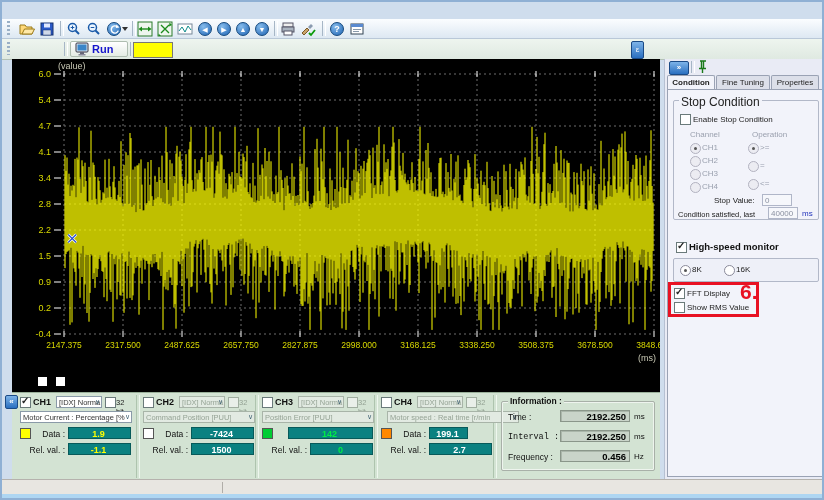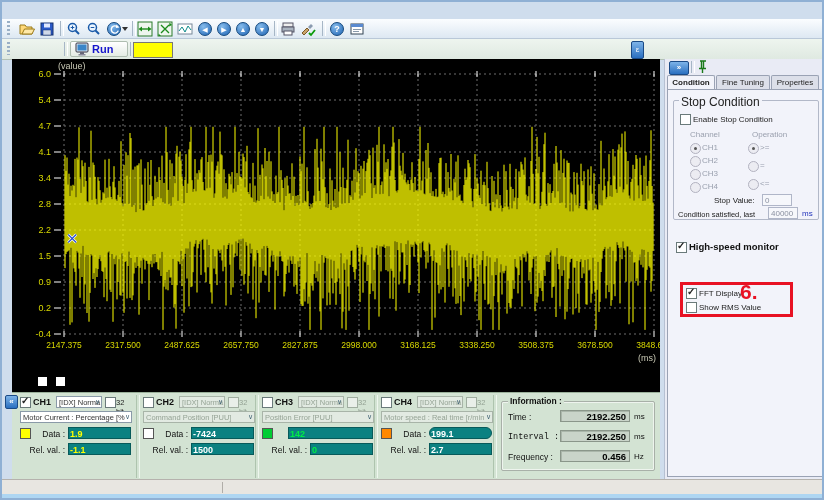--- a/index.html
+++ b/index.html
@@ -38,21 +38,21 @@
   .cb.checked::after{content:"✓";position:absolute;left:0px;top:-3px;font-size:10px;font-weight:bold;color:#222;}
   .off-cb{background:#e9efe9;border-color:#a0aea0;}
   .ch-id{position:absolute;font-size:9px;font-weight:bold;color:#111;}
   .dd{position:absolute;height:12px;background:#fff;border:1px solid #8a9aa8;font-size:7.5px;color:#333;white-space:nowrap;overflow:hidden;padding:1px 9px 0 2px;box-sizing:border-box;}
   .dd::after{content:"∨";position:absolute;right:1px;top:1px;font-size:7px;color:#467;}
   .dd.disabled{background:#e2eae2;color:#96a496;border-color:#a8b4a8;}
   .bit-lbl{position:absolute;font-size:7.5px;color:#222;}
   .off-txt{color:#94a294 !important;}
   .swatch{position:absolute;width:9px;height:9px;border:1px solid #555;background:#fff;}
   .lbl{position:absolute;font-size:8.5px;color:#111;text-align:right;white-space:nowrap;}
-  .val{position:absolute;height:12px;background:#0b8181;border:1px solid #075a5a;font-size:9px;font-weight:bold;text-align:left;padding:1px 3px 0 1px;box-sizing:border-box;white-space:nowrap;}
+  .val{position:absolute;height:12px;background:#0b8181;border:1px solid #075a5a;font-size:9px;font-weight:bold;text-align:center;padding:1px 3px 0 1px;box-sizing:border-box;white-space:nowrap;}
   
   #info-panel{position:absolute;left:487px;top:2px;width:158px;height:80px;}
   .fset{position:absolute;border:1px solid #a8b0a8;border-radius:2px;box-shadow:inset 0 0 0 1px #eef4ee;}
   .legend{position:absolute;top:-6px;left:6px;background:#d3e3d3;font-size:8.5px;font-weight:bold;padding:0 2px;color:#111;}
   .info-row-lbl{position:absolute;font-size:8.5px;color:#111;}
   .info-val{position:absolute;height:12px;background:#c9d4c9;border:1px solid #8a968a;box-shadow:inset 1px 1px 0 #aab6aa;font-size:9.5px;font-weight:bold;color:#000;text-align:right;padding:0 3px;box-sizing:border-box;}
   .unit{position:absolute;font-size:8px;color:#111;}
   
   #right-panel{position:absolute;left:662px;top:57px;width:158px;height:420px;background:#e9ebf5;border-left:1px solid #b6c0d2;}
   .rp-btn{position:absolute;width:18px;height:12px;background:linear-gradient(#7db3e8,#2a6fc0);border:1px solid #1a4a86;border-radius:2px;color:#fff;font-size:8px;font-weight:bold;text-align:center;line-height:11px;}
@@ -61,21 +61,21 @@
   #tab-page{position:absolute;left:2px;top:30px;width:154px;height:386px;background:#f2f3fa;border:1px solid #9aa2b4;}
   .rp-fset{position:absolute;border:1px solid #b2b8c8;border-radius:2px;}
   .rp-legend{position:absolute;top:-6px;left:5px;background:#f2f3fa;font-size:12px;padding:0 2px;color:#222;}
   .radio{position:absolute;width:9px;height:9px;border-radius:50%;background:#fff;border:1px solid #8a8a9a;}
   .radio.dis{background:#ececf2;border-color:#b2b2c0;}
   .radio.sel::after{content:"";position:absolute;left:2.5px;top:2.5px;width:3px;height:3px;border-radius:50%;background:#555;}
   .rp-lbl{position:absolute;font-size:8px;color:#222;white-space:nowrap;}
   .gray{color:#9aa0ae;}
   .mini-input{position:absolute;height:12px;background:#f6f7fb;border:1px solid #b0b6c8;font-size:8px;color:#8a90a0;padding:1px 2px;box-sizing:border-box;}
   #hsm-label{font-size:9.5px;font-weight:bold;color:#111;}
-  #red-box{position:absolute;left:0px;top:192px;width:113px;height:35px;border:3px solid #e81123;box-sizing:border-box;margin-left:12px;}
+  #red-box{position:absolute;left:0px;top:192px;width:91px;height:35px;border:3px solid #e81123;box-sizing:border-box;}
   #annotation{position:absolute;left:72px;top:190px;font-size:21px;font-weight:bold;color:#e81123;}
   
   #statusbar{position:absolute;left:0;right:0;top:477px;height:15px;background:#e8e6e1;border-top:1px solid #b5b2ad;}
   #firmware{position:absolute;left:8px;top:2px;font-size:9.5px;color:#222;margin-top:44px;}
   #status-sep{position:absolute;left:220px;top:2px;bottom:2px;width:1px;background:#b0ada8;}
   #bottom-strip{position:absolute;left:0;right:0;top:492px;height:6px;background:#aed6f2;}
   svg{display:block;}
 </style>
 </head>
 <body>
@@ -346,24 +346,24 @@
       <span class="lbl" style="left:2px;top:50px;width:45px;">Rel. val. :</span>
       <span class="val" style="left: 50px; top: 48px; width: 63px; color: rgb(0, 238, 68);">0</span>
     </div>
 
     <div class="ch-panel" style="left:367px;">
       <span class="cb ch-enable" style="left:2px;top:2px;"></span>
       <span class="ch-id" style="left:15px;top:2px;">CH4</span>
       <span class="dd disabled" style="left:38px;top:1px;width:46px;"><span>[IDX] Norma</span></span>
       <span class="cb bit-cb off-cb" style="left:87px;top:2px;"></span>
       <span class="bit-lbl off-txt" style="left:98px;top:3px;">32 bit</span>
-      <div class="dd sig disabled" style="left:2px;top:16px;width:112px;"><span>Motor speed : Real time [r/min</span></div>
+      <div class="dd sig disabled" style="left:8px;top:16px;width:132px;"><span>Motor speed : Real time [r/min</span></div>
       <span class="swatch" style="left: 2px; top: 33px; background: rgb(255, 136, 0);"></span>
       <span class="lbl" style="left:14px;top:34px;width:33px;">Data :</span>
-      <span class="val" style="left: 50px; top: 32px; width: 63px; color: rgb(255, 255, 255); border-radius: 6px;">199.1</span>
+      <span class="val" style="left: 50px; top: 32px; width: 39px; color: rgb(255, 255, 255);">199.1</span>
       <span class="lbl" style="left:2px;top:50px;width:45px;">Rel. val. :</span>
       <span class="val" style="left: 50px; top: 48px; width: 63px; color: rgb(255, 255, 255);">2.7</span>
     </div>
 
     <div id="info-panel">
       <div class="fset" style="left:2px;top:6px;width:152px;height:68px;">
         <span class="legend">Information :</span>
         <span class="info-row-lbl" style="left:6px;top:10px;">Time :</span>
         <span class="info-val" style="left:58px;top:8px;width:70px;">2192.250</span>
         <span class="unit" style="left:132px;top:10px;">ms</span>
@@ -419,20 +419,26 @@
         <span class="rp-lbl" style="left:40px;top:95px;">Stop Value:</span>
         <span class="mini-input" style="left:88px;top:93px;width:30px;">0</span>
         <span class="rp-lbl" style="left:4px;top:109px;font-size:7.5px;">Condition satisfied, last</span>
         <span class="mini-input" style="left:94px;top:106px;width:30px;">40000</span>
         <span class="rp-lbl" style="left:128px;top:108px;color:#2233bb;">ms</span>
       </div>
 
       <span class="cb checked" style="left:8px;top:152px;"></span>
       <span id="hsm-label" style="position:absolute;left:21px;top:151px;">High-speed monitor</span>
 
+      <div class="rp-fset" style="left:5px;top:168px;width:144px;height:22px;background:#eef0f8;">
+        <span class="radio sel" style="left:6px;top:6px;"></span>
+        <span class="rp-lbl" style="left:18px;top:6px;">8K</span>
+        <span class="radio" style="left:50px;top:6px;"></span>
+        <span class="rp-lbl" style="left:62px;top:6px;">16K</span>
+      </div>
 
       <div id="red-box">
         <span class="cb checked" style="left:3px;top:3px;"></span>
         <span class="rp-lbl" style="left:16px;top:4px;">FFT Display</span>
         <span class="cb" style="left:3px;top:17px;"></span>
         <span class="rp-lbl" style="left:16px;top:18px;">Show RMS Value</span>
       </div>
       <span id="annotation">6.</span>
     </div>
   </div>

